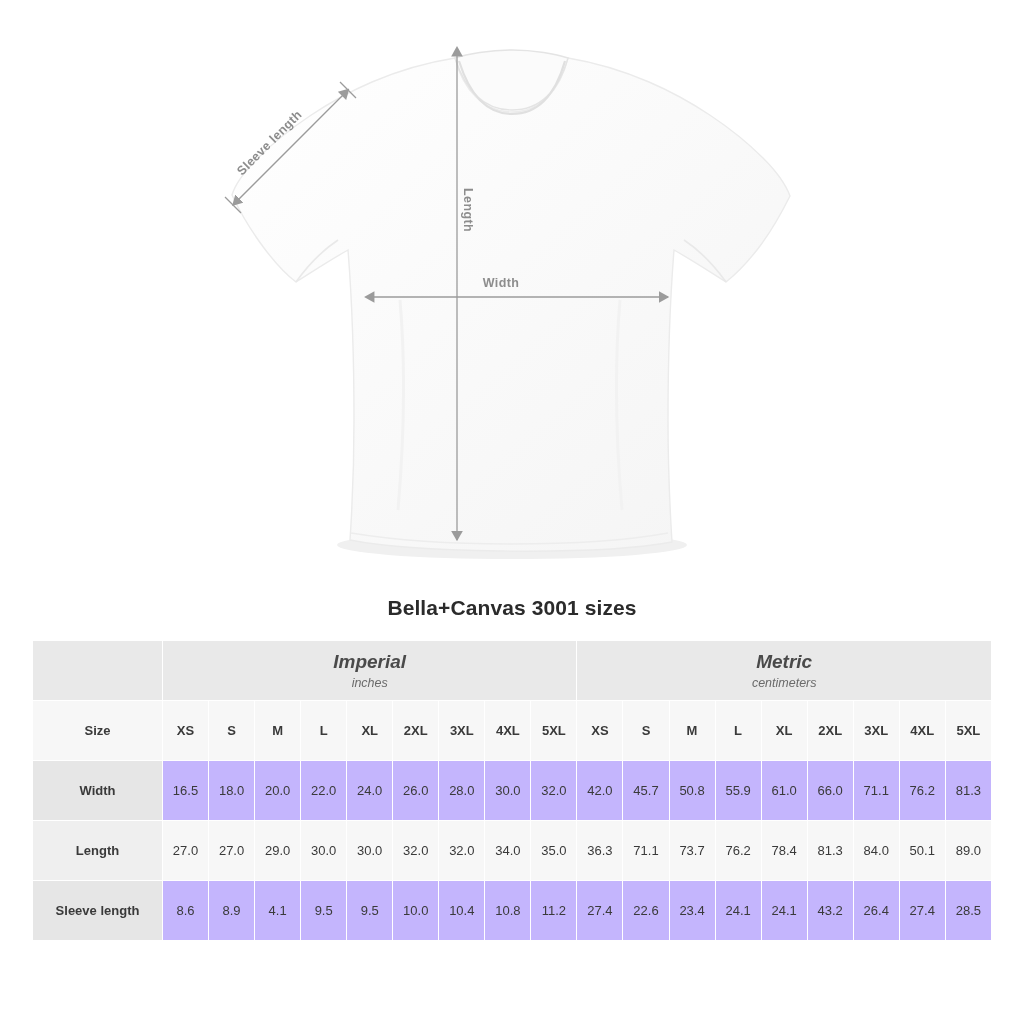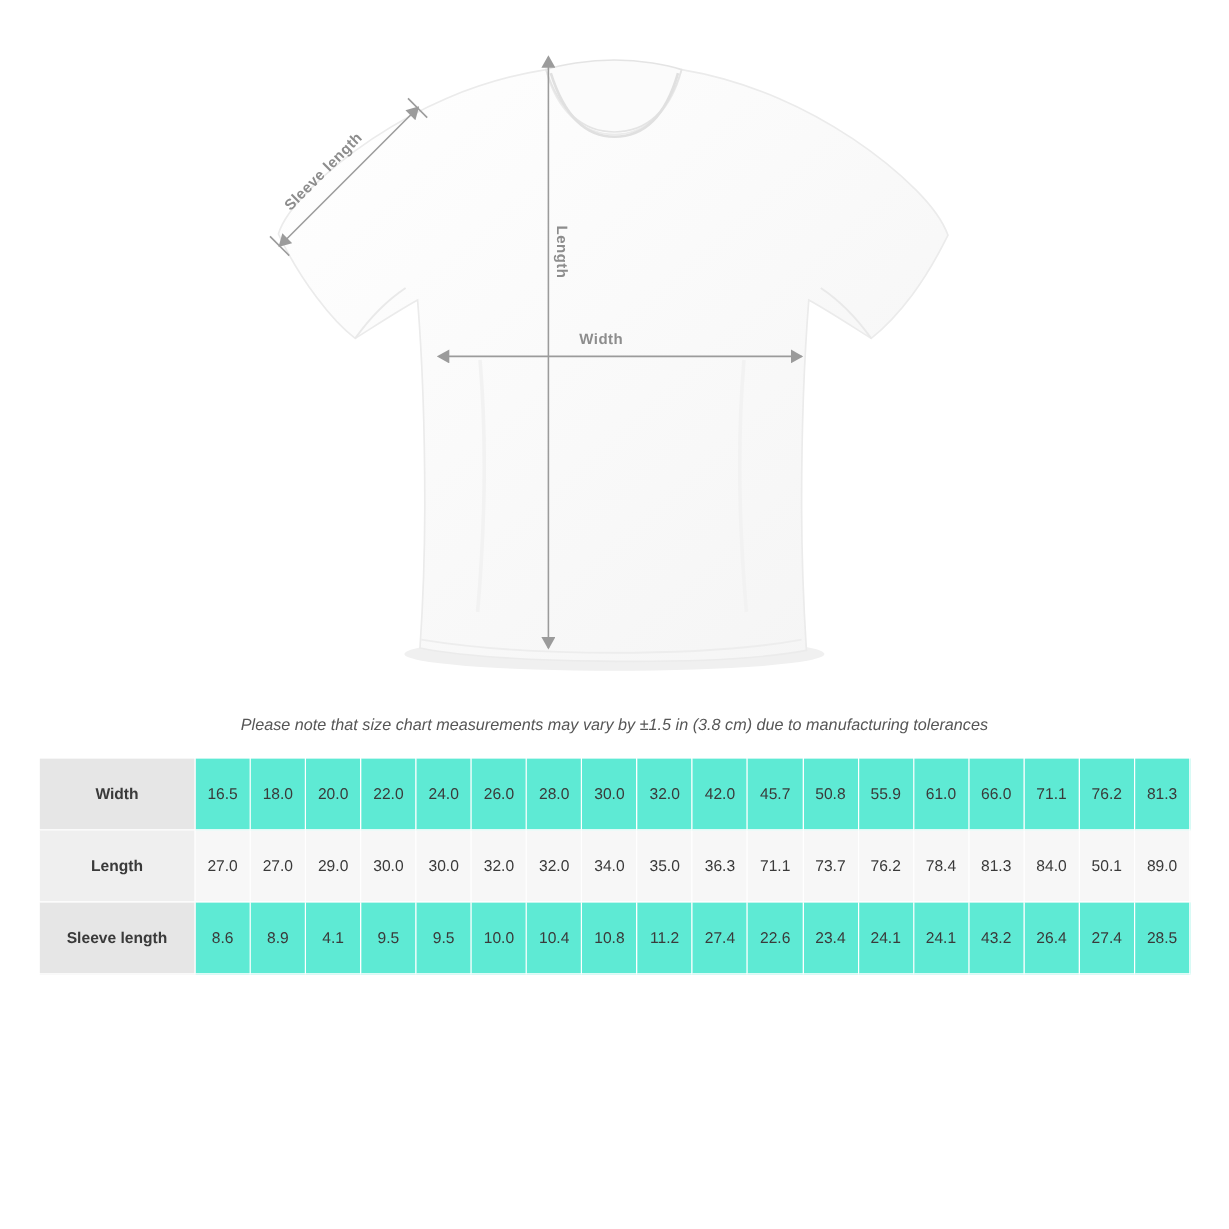--- a/index.html
+++ b/index.html
@@ -98,21 +98,21 @@
     background: #f7f7f7;
     font-weight: bold;
   }
   td.row-label {
     background: #ececec;
     font-weight: bold;
     font-size: 13.5px;
     color: #3a3a3a;
     width: 130px;
   }
-  tr.band-a td.data { background: #5eead4; }
+  tr.band-a td.data { background: #c4b5fd; }
   tr.band-b td.data { background: #f7f7f7; }
   tr.band-a td.row-label { background: #e6e6e6; }
   tr.band-b td.row-label { background: #efefef; }
 
   .dim-label {
     font-size: 12.5px;
     font-weight: bold;
     fill: #8d8d8d;
     font-family: "Liberation Sans", sans-serif;
     letter-spacing: 0.4px;
@@ -190,31 +190,63 @@
       </g>
 
       <g>
         <line x1="366" y1="297" x2="668" y2="297" stroke="#9b9b9b" stroke-width="1.3" marker-start="url(#arrowStart)" marker-end="url(#arrowEnd)"></line>
         <text class="dim-label" text-anchor="middle" x="501" y="287">Width</text>
       </g>
     </svg>
   </div>
 
   <div class="title-block">
-    <div class="chart-note">Please note that size chart measurements may vary by ±1.5 in (3.8 cm) due to manufacturing tolerances</div>
+    <div class="chart-title">Bella+Canvas 3001 sizes</div>
   </div>
 
   <div class="table-wrap">
     <table class="size-chart">
       <colgroup>
         <col style="width:130px">
         <col span="18">
       </colgroup>
       <tbody>
-
+        <tr>
+          <td class="corner-cell"></td>
+          <td class="unit-head" colspan="9">
+            <div class="unit-name">Imperial</div>
+            <div class="unit-sub">inches</div>
+          </td>
+          <td class="unit-head" colspan="9">
+            <div class="unit-name">Metric</div>
+            <div class="unit-sub">centimeters</div>
+          </td>
+        </tr>
+
+        <tr class="header-row">
+          <td class="row-label">Size</td>
+          <td>XS</td>
+          <td>S</td>
+          <td>M</td>
+          <td>L</td>
+          <td>XL</td>
+          <td>2XL</td>
+          <td>3XL</td>
+          <td>4XL</td>
+          <td>5XL</td>
+          <td>XS</td>
+          <td>S</td>
+          <td>M</td>
+          <td>L</td>
+          <td>XL</td>
+          <td>2XL</td>
+          <td>3XL</td>
+          <td>4XL</td>
+          <td>5XL</td>
+        </tr>
 
         <tr class="band-a">
           <td class="row-label">Width</td>
           <td class="data">16.5</td>
           <td class="data">18.0</td>
           <td class="data">20.0</td>
           <td class="data">22.0</td>
           <td class="data">24.0</td>
           <td class="data">26.0</td>
           <td class="data">28.0</td>

